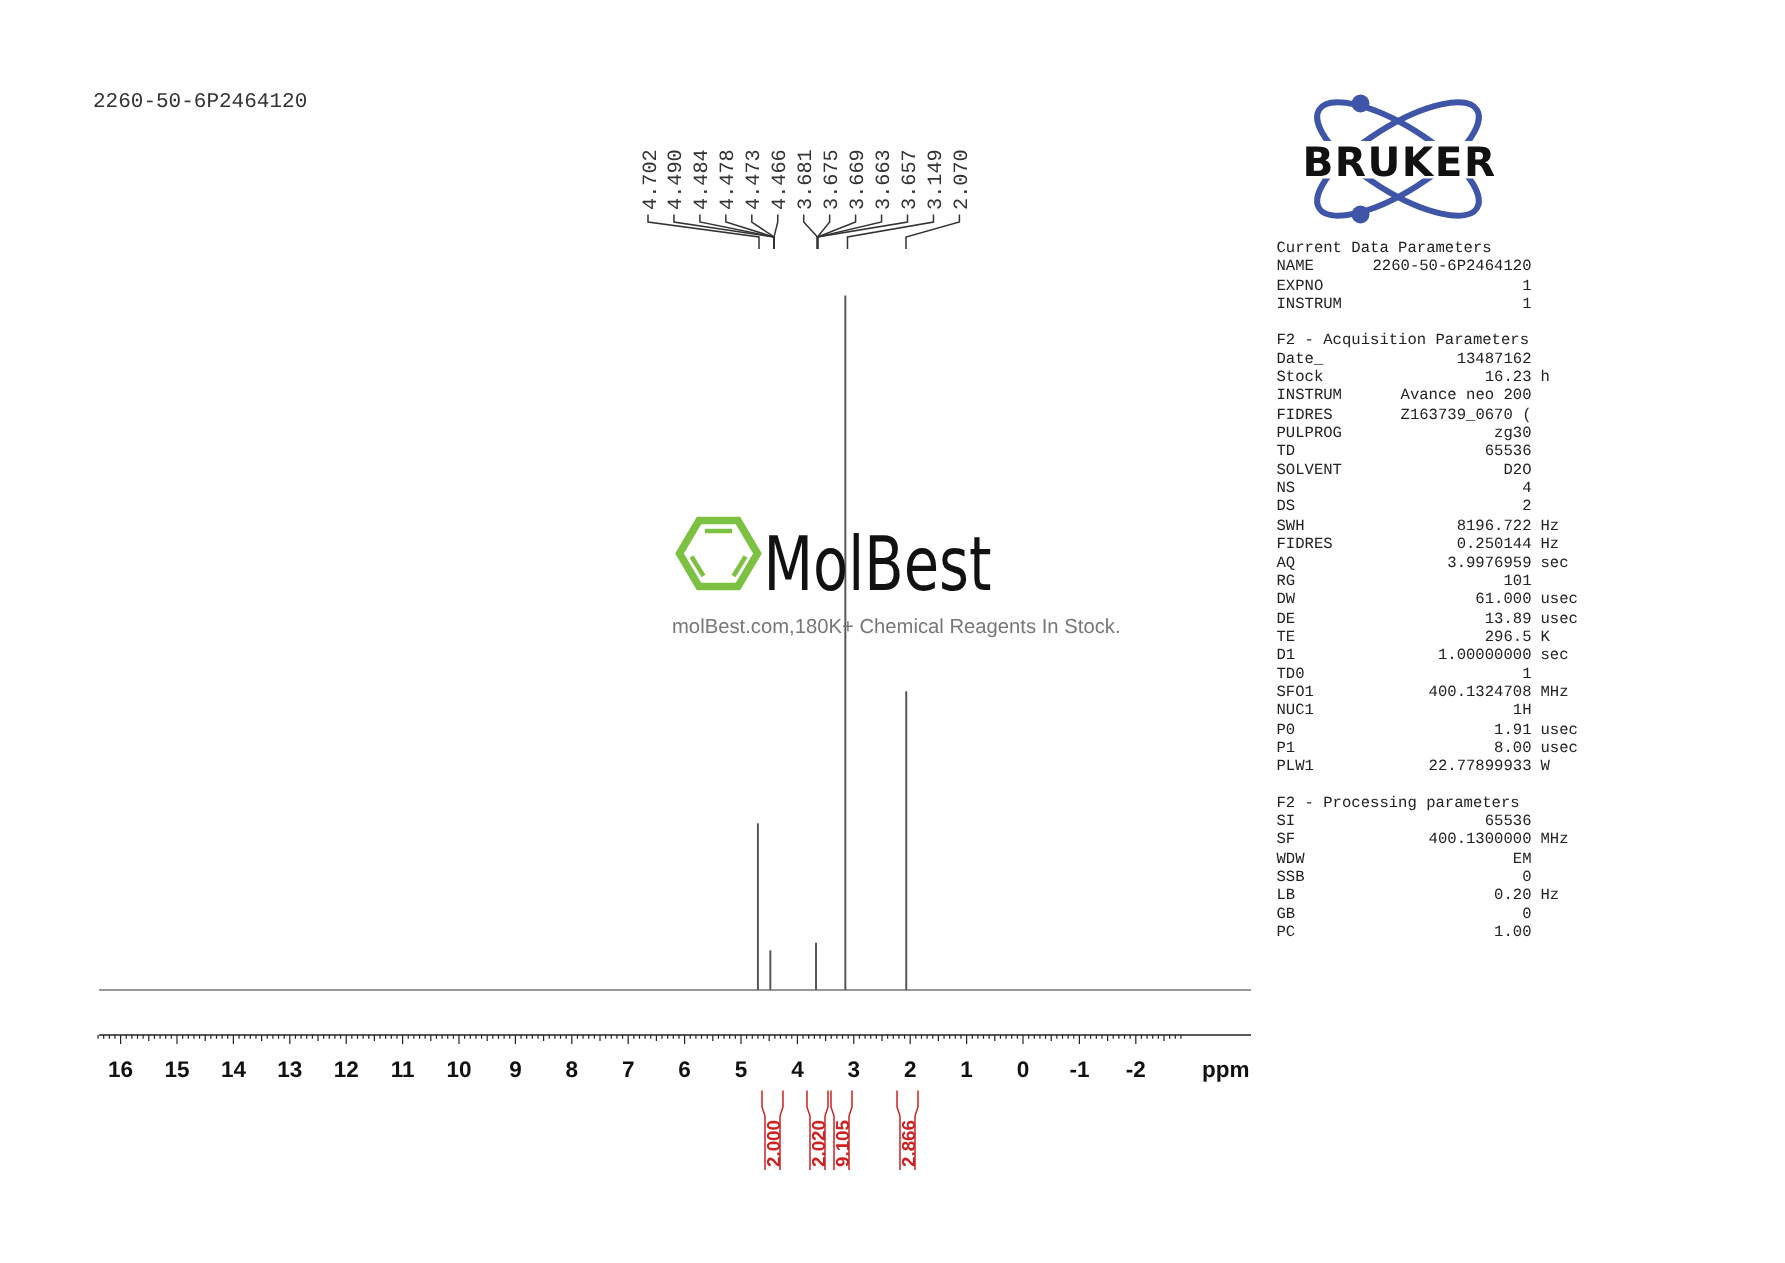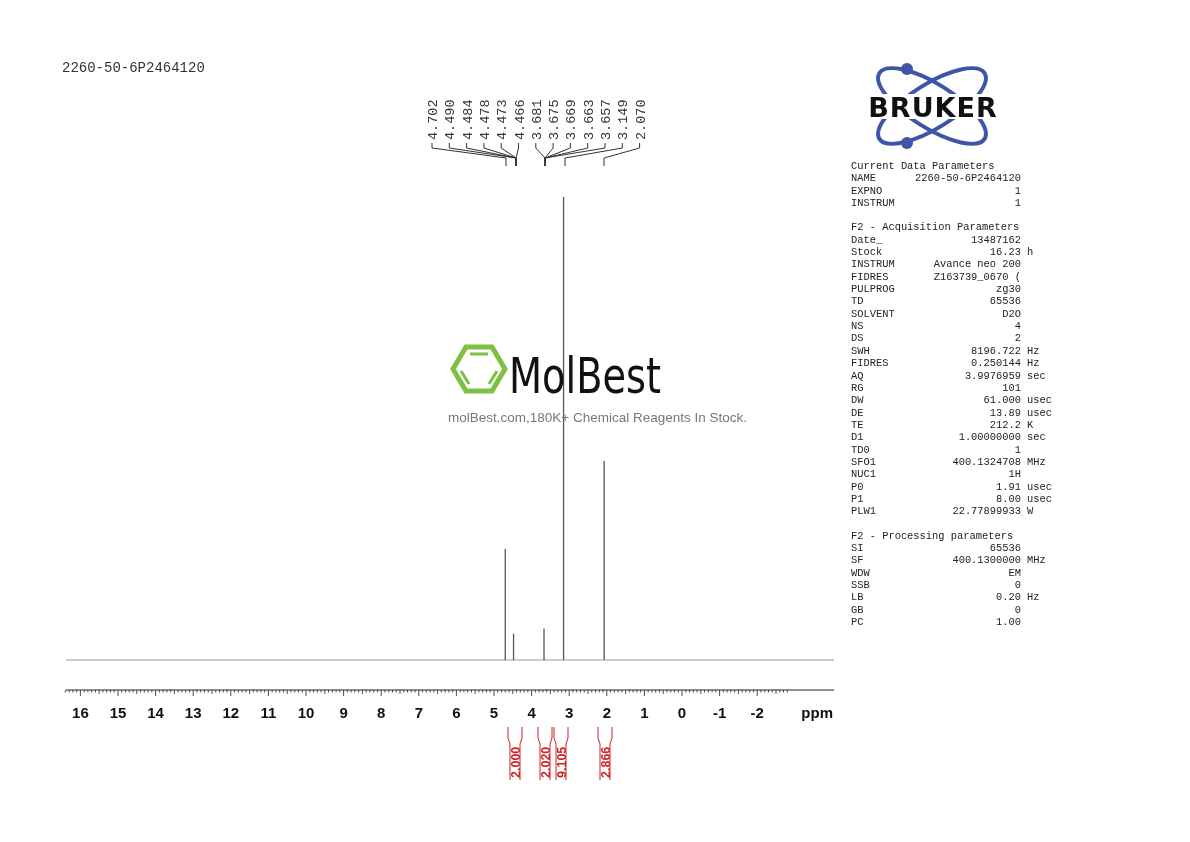--- a/index.html
+++ b/index.html
@@ -326,21 +326,21 @@
       <div class="row"><span class="k">TD</span><span class="v">65536</span><span class="u"></span></div>
       <div class="row"><span class="k">SOLVENT</span><span class="v">D2O</span><span class="u"></span></div>
       <div class="row"><span class="k">NS</span><span class="v">4</span><span class="u"></span></div>
       <div class="row"><span class="k">DS</span><span class="v">2</span><span class="u"></span></div>
       <div class="row"><span class="k">SWH</span><span class="v">8196.722</span><span class="u">Hz</span></div>
       <div class="row"><span class="k">FIDRES</span><span class="v">0.250144</span><span class="u">Hz</span></div>
       <div class="row"><span class="k">AQ</span><span class="v">3.9976959</span><span class="u">sec</span></div>
       <div class="row"><span class="k">RG</span><span class="v">101</span><span class="u"></span></div>
       <div class="row"><span class="k">DW</span><span class="v">61.000</span><span class="u">usec</span></div>
       <div class="row"><span class="k">DE</span><span class="v">13.89</span><span class="u">usec</span></div>
-      <div class="row"><span class="k">TE</span><span class="v">212.2</span><span class="u">K</span></div>
+      <div class="row"><span class="k">TE</span><span class="v">296.5</span><span class="u">K</span></div>
       <div class="row"><span class="k">D1</span><span class="v">1.00000000</span><span class="u">sec</span></div>
       <div class="row"><span class="k">TD0</span><span class="v">1</span><span class="u"></span></div>
       <div class="row"><span class="k">SFO1</span><span class="v">400.1324708</span><span class="u">MHz</span></div>
       <div class="row"><span class="k">NUC1</span><span class="v">1H</span><span class="u"></span></div>
       <div class="row"><span class="k">P0</span><span class="v">1.91</span><span class="u">usec</span></div>
       <div class="row"><span class="k">P1</span><span class="v">8.00</span><span class="u">usec</span></div>
       <div class="row"><span class="k">PLW1</span><span class="v">22.77899933</span><span class="u">W</span></div>
     </div>
   <div class="gap"></div>
   <div class="hdr">F2 - Processing parameters</div>

